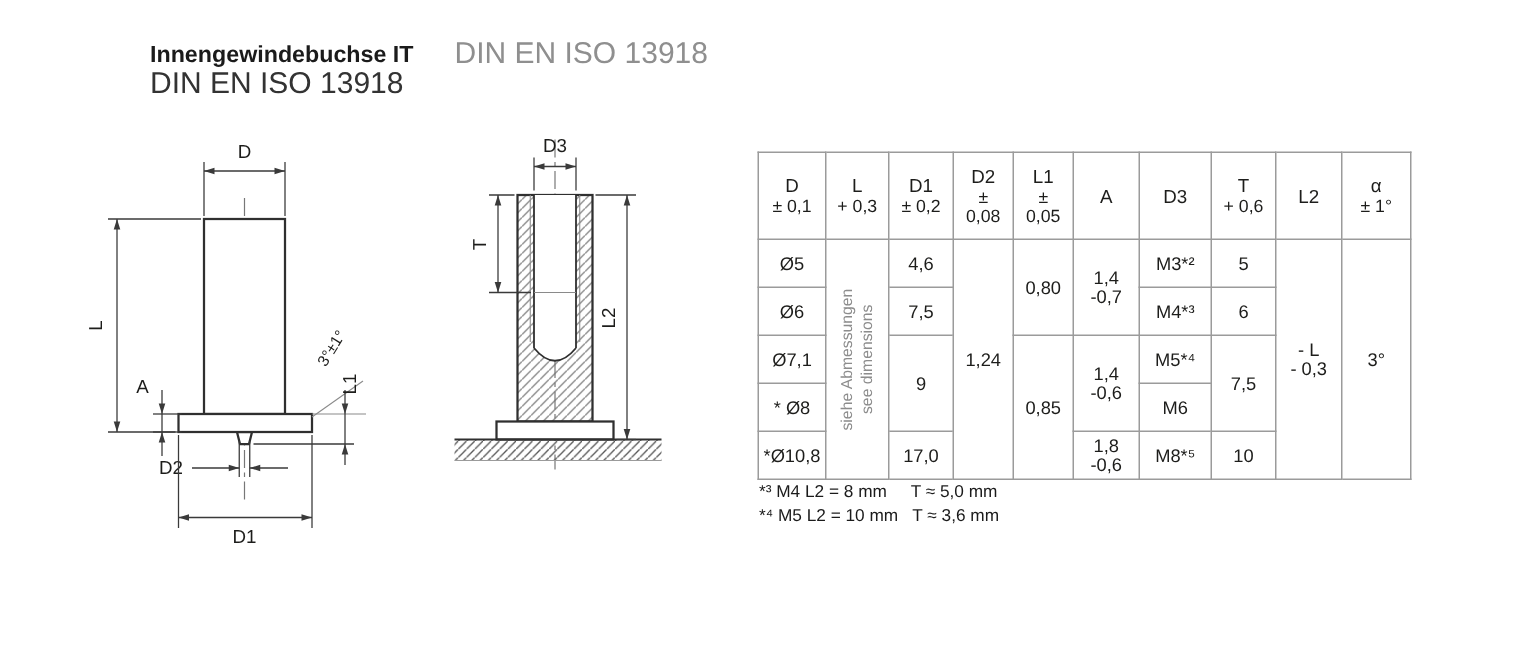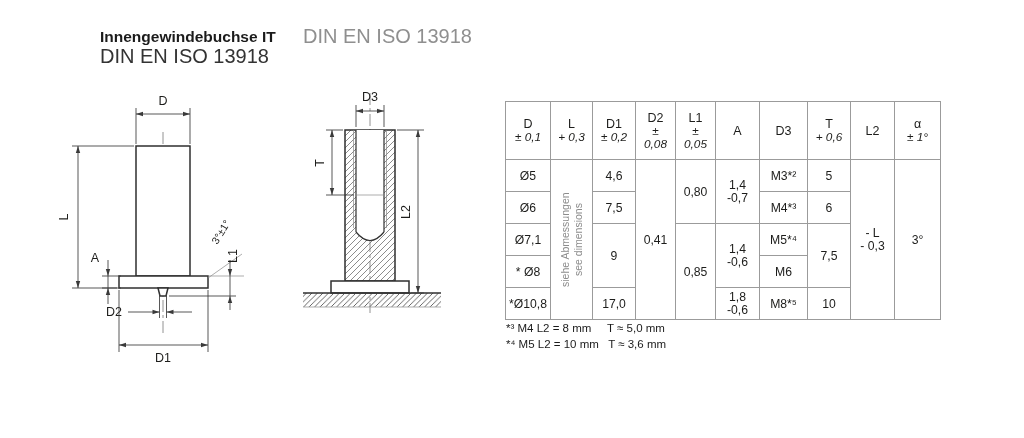--- a/index.html
+++ b/index.html
@@ -23,21 +23,21 @@
   svg text{font-family:"Liberation Sans","DejaVu Sans",sans-serif;font-size:12.5px;fill:#1d1d1b;}
   text.small{font-size:10.5px;}
 
   
   .dim-table{position:absolute;left:505px;top:101px;border-collapse:collapse;table-layout:fixed;}
   .dim-table th,.dim-table td{border:1px solid #9b9b9b;text-align:center;vertical-align:middle;
       padding:1px 1px;color:#1d1d1b;font-weight:400;}
   .dim-table th{height:55px;font-size:12.5px;}
   .dim-table td{height:29px;font-size:12.2px;}
   .hn{line-height:14px;}
-  .ht{line-height:13px;font-size:11.8px;font-style:italic;}
+  .ht{line-height:13px;font-size:11.8px;}
   .ht:empty{display:none;}
   .pre{white-space:pre-line;line-height:13px;}
   td.l-note{padding:0;}
   .vtext{writing-mode:vertical-rl;transform:rotate(180deg);margin:0 auto;height:148px;
          font-size:10.5px;line-height:13px;color:#8c8c8c;text-align:center;}
 
   
   .footnotes{position:absolute;left:506px;top:321px;font-size:11.5px;color:#1b1b1b;}
   .fn{white-space:pre;line-height:15.5px;}
 </style>
@@ -242,21 +242,21 @@
     <tbody>
       <tr>
         <td>Ø5</td>
         <td class="l-note" rowspan="5">
           <div class="vtext">
             <div>siehe Abmessungen</div>
             <div>see dimensions</div>
           </div>
         </td>
         <td>4,6</td>
-        <td rowspan="5">0,41</td>
+        <td rowspan="5">1,24</td>
         <td rowspan="2">0,80</td>
         <td rowspan="2" class="pre">1,4
 -0,7</td>
         <td>M3*²</td>
         <td>5</td>
         <td rowspan="5" class="pre">- L
 - 0,3</td>
         <td rowspan="5">3°</td>
       </tr>
       <tr>

